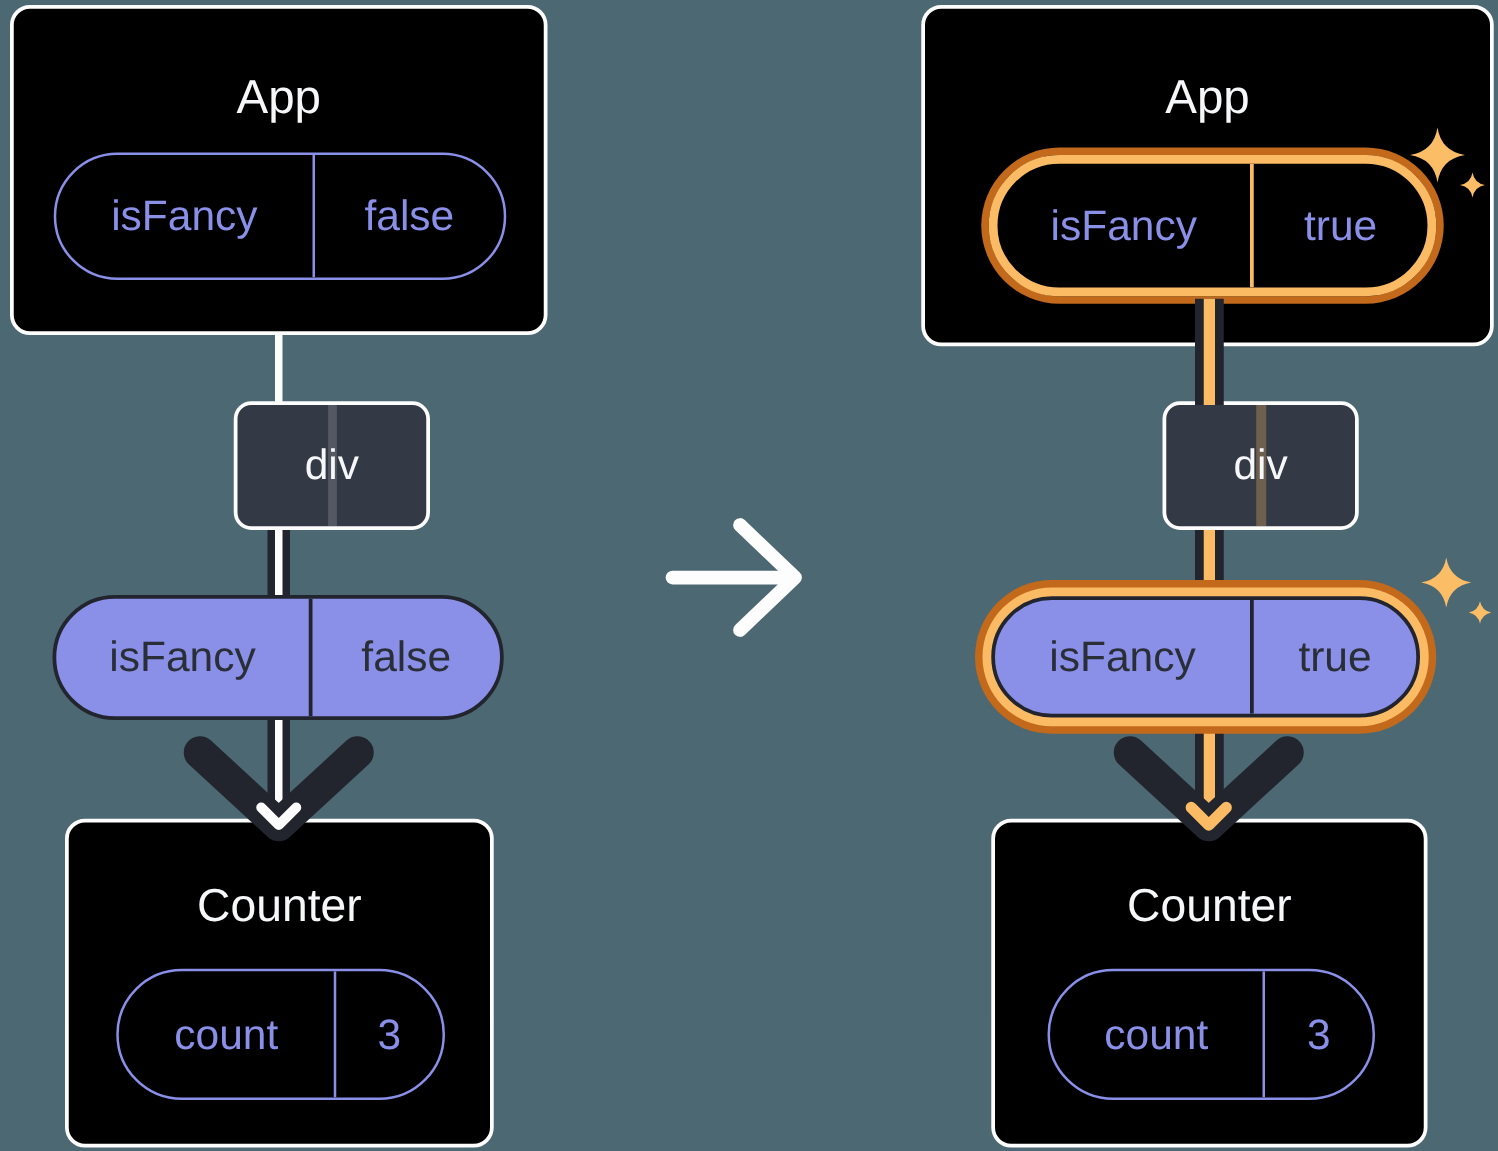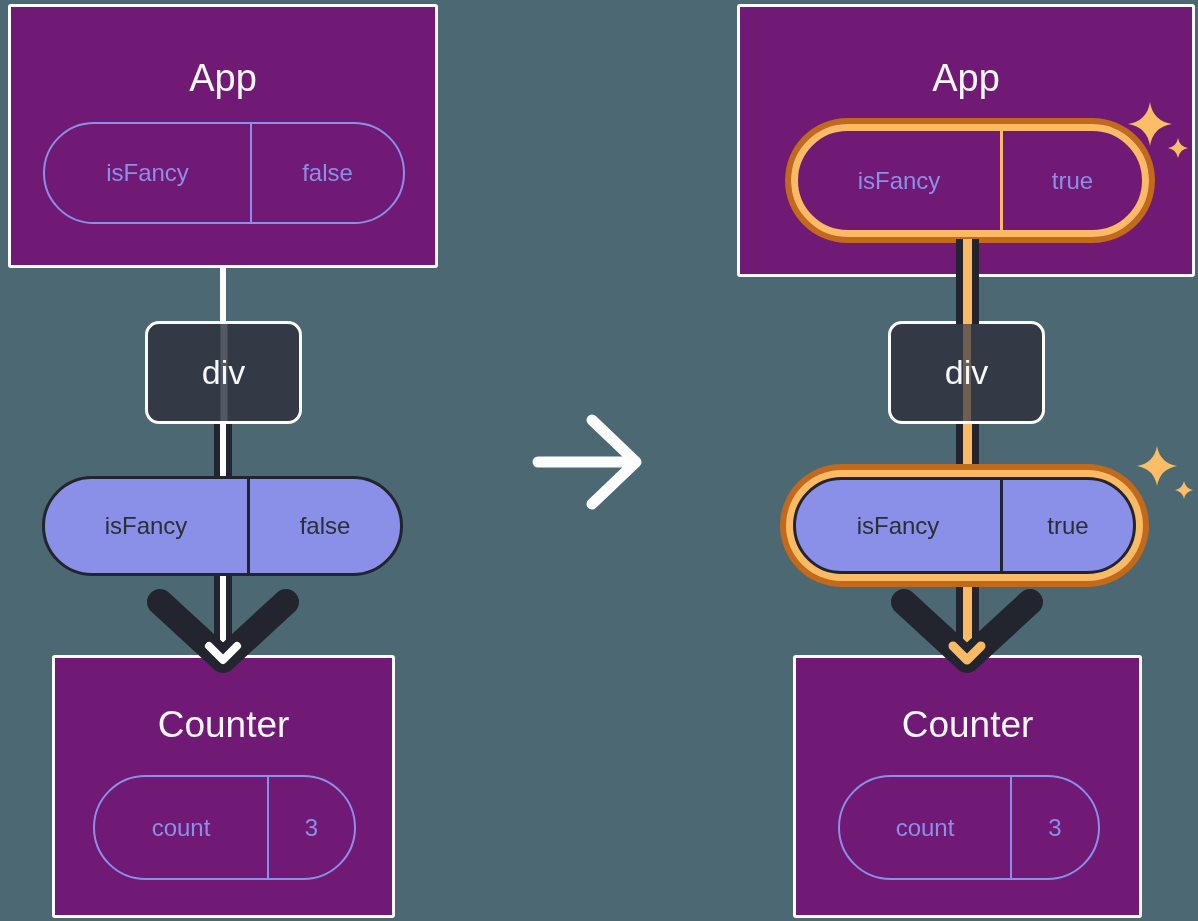--- a/index.html
+++ b/index.html
@@ -4,34 +4,34 @@
 <style>
   html,body{margin:0;padding:0;background:#4C6872;}
   .stage{
     position:relative;width:1198px;height:921px;overflow:hidden;
     background:#4C6872;
     font-family:"Liberation Sans", sans-serif;
     -webkit-font-smoothing:antialiased;
   }
   .layer{position:absolute;inset:0;}
   .card{
-    position:absolute;background:#701a75;border:3px solid #FDFDFD;
-    border-radius:3px;box-sizing:border-box;z-index:1;
+    position:absolute;background:#000000;border:3px solid #FDFDFD;
+    border-radius:16px;box-sizing:border-box;z-index:1;
   }
   .card-title{
     position:absolute;left:0;width:100%;text-align:center;
     color:#F6F7F9;font-size:38px;font-weight:400;
   }
   .pill{
     position:absolute;display:flex;align-items:stretch;box-sizing:border-box;
     border-radius:999px;overflow:hidden;
   }
   .pill .cell{
     display:flex;align-items:center;justify-content:center;
-    font-size:24px;line-height:1;
+    font-size:34px;line-height:1;
   }
   .pill .cell.key{flex:0 0 auto;}
   .pill .cell.val{flex:1 1 auto;text-align:right;}
 
   
   .pill.outline{border:2.5px solid #8A8FE8;color:#8A8FE8;background:transparent;}
   .pill.outline .cell.key{border-right:2.5px solid #8A8FE8;}
 
   
   .pill.solid{border:3px solid #22252E;background:#8A8FE8;color:#2A2E37;z-index:3;}
@@ -43,21 +43,21 @@
   .b-app{left:8px;top:4px;width:430px;height:264px;}
   .b-app .card-title{top:50px;}
   .b-app-pill{left:32px;top:115px;width:362px;height:102px;}
   .b-app-pill .cell.key{width:205px;}
 
   .b-line1{position:absolute;left:220px;top:266px;width:6px;height:58px;background:#FDFDFD;}
 
   .node{
     position:absolute;background:#333945;border:3px solid #FDFDFD;border-radius:14px;
     box-sizing:border-box;display:flex;align-items:center;justify-content:center;
-    color:#F6F7F9;font-size:34px;z-index:1;overflow:hidden;
+    color:#F6F7F9;font-size:34px;z-index:1;overflow:hidden;margin-left:42px;
   }
   .b-div{left:145px;top:321px;width:157px;height:103px;}
   .tunnel{position:absolute;top:0;bottom:0;left:50%;transform:translateX(-50%);width:7px;}
   .tunnel.white{background:rgba(255,255,255,0.16);}
   .tunnel.orange{background:rgba(251,187,100,0.30);width:8px;}
   .node .label{position:relative;}
 
   .band{position:absolute;background:#22252E;z-index:2;}
   .core{position:absolute;z-index:2;}
   .b-band2{left:214px;top:424px;width:18px;height:217px;}

